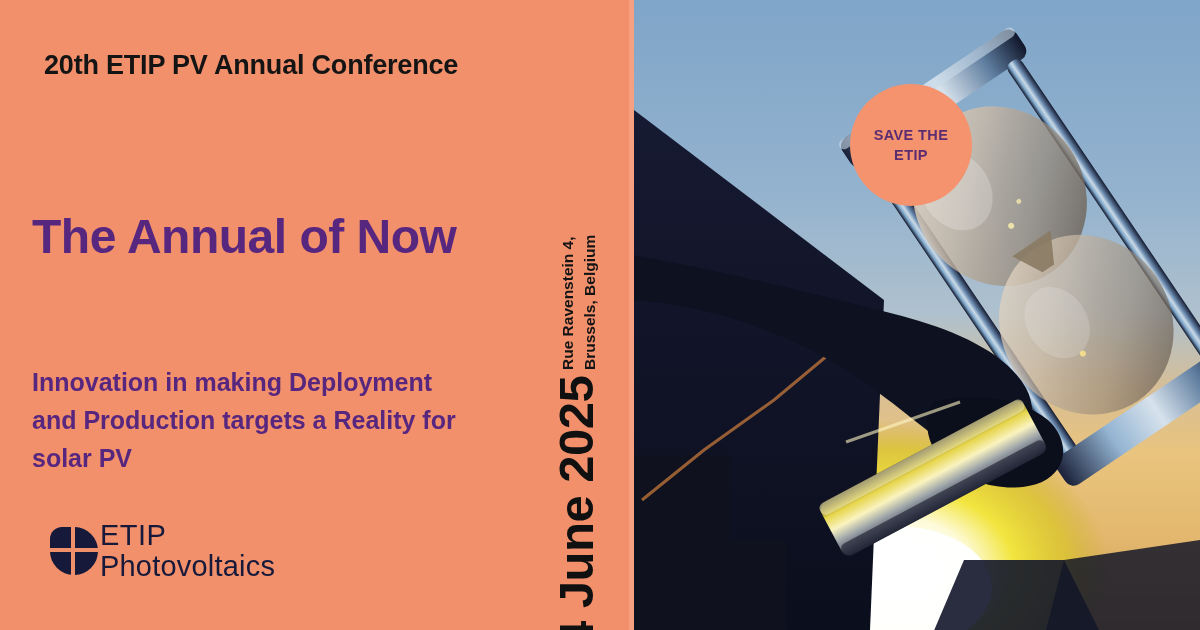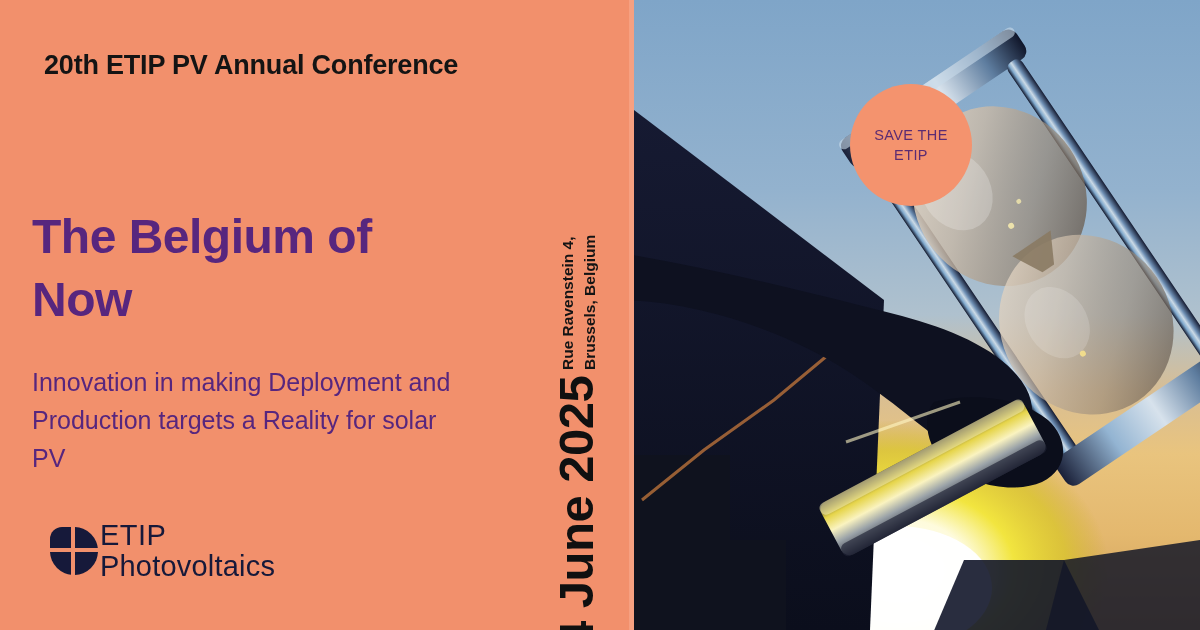--- a/index.html
+++ b/index.html
@@ -45,21 +45,21 @@
     color:#57267E;
     letter-spacing:-0.5px;
   }
 
   .subhead {
     position:absolute;
     left:32px; top:363px;
     width:430px;
     font-size:25px;
     line-height:1.52;
-    font-weight:400;
+    font-weight:700;
     color:#57267E;
   }
 
   
   .logo {
     position:absolute;
     left:48px; top:521px;
     display:flex;
     align-items:center;
   }
@@ -131,37 +131,37 @@
     border-radius:50%;
     background:#F4936E;
     display:flex;
     flex-direction:column;
     align-items:center;
     justify-content:center;
     gap:5px;
   }
   .badge span {
     font-size:14.5px;
-    font-weight:400;
+    font-weight:700;
     letter-spacing:0.4px;
     color:#5C2C72;
     line-height:1;
     text-align:center;
   }
 </style>
 </head>
 <body>
 
 <div id="poster">
 
   <div class="left-panel">
 
     <div class="conf-title">20th ETIP PV Annual Conference</div>
 
-    <div class="headline">The Belgium of Now</div>
+    <div class="headline">The Annual of Now</div>
 
     <div class="subhead">Innovation in making Deployment and Production targets a Reality for solar PV</div>
 
     <div class="logo">
       <svg class="logo-mark" viewBox="0 0 52 52">
         <defs>
           <clipPath id="tl">
               <rect x="0" y="0" width="23" height="23"></rect>
             </clipPath>
           <clipPath id="tr">

